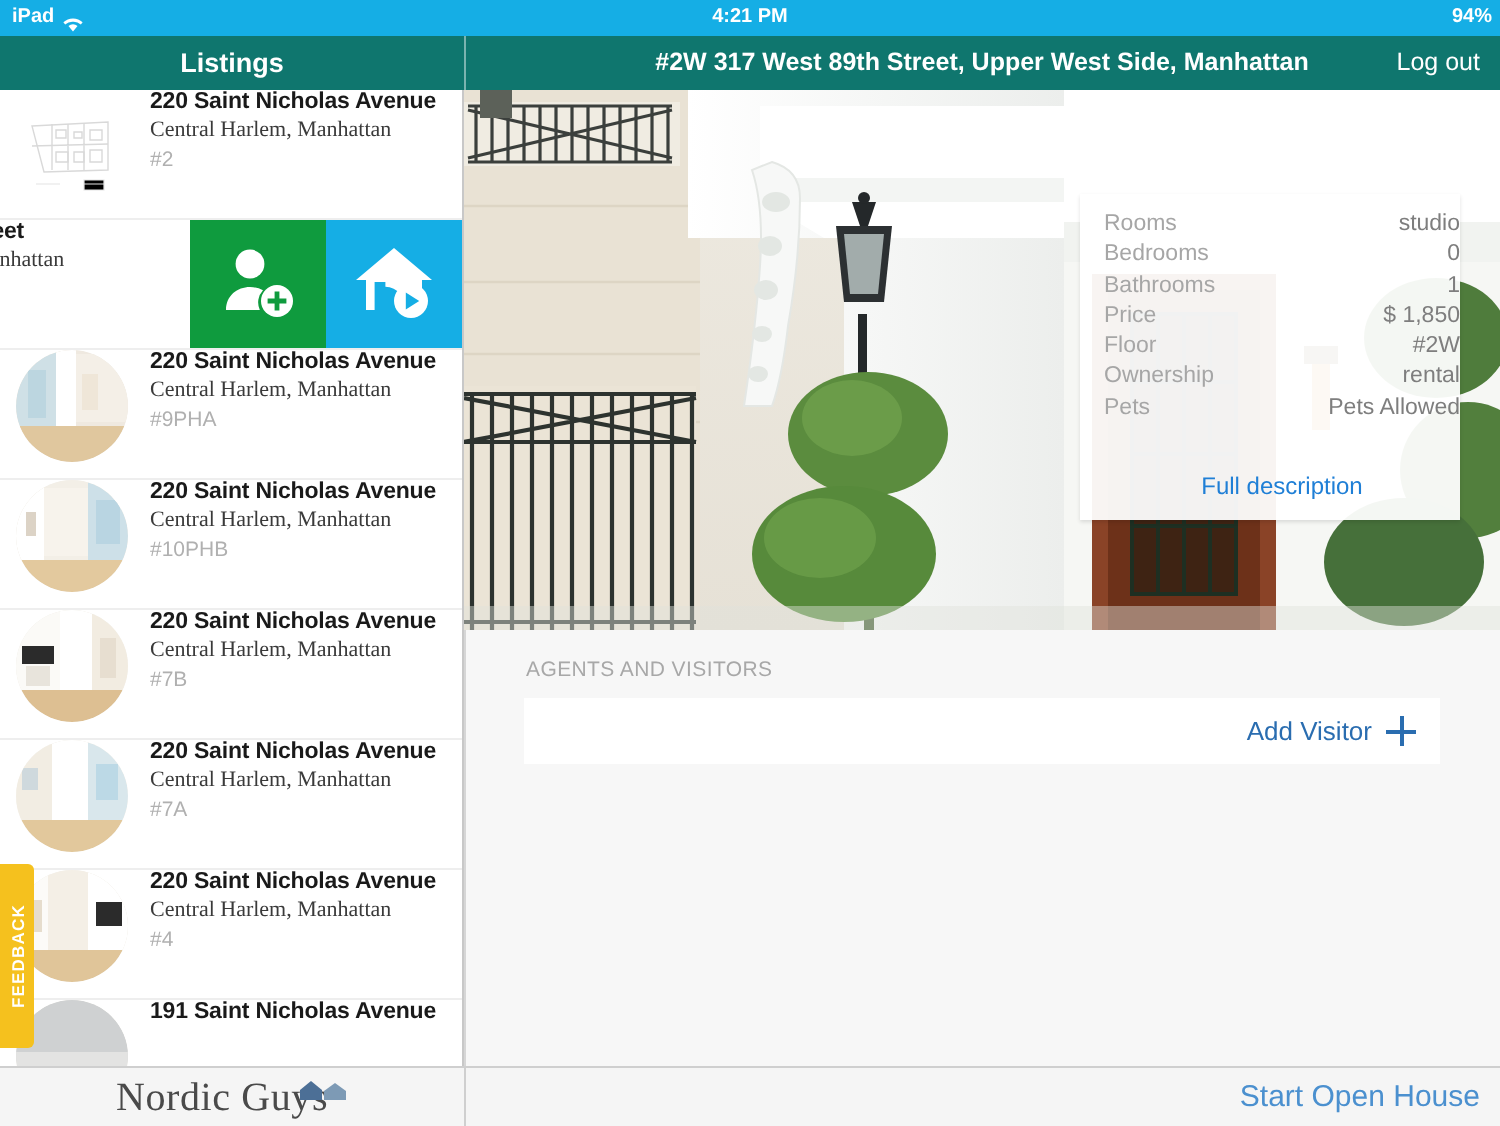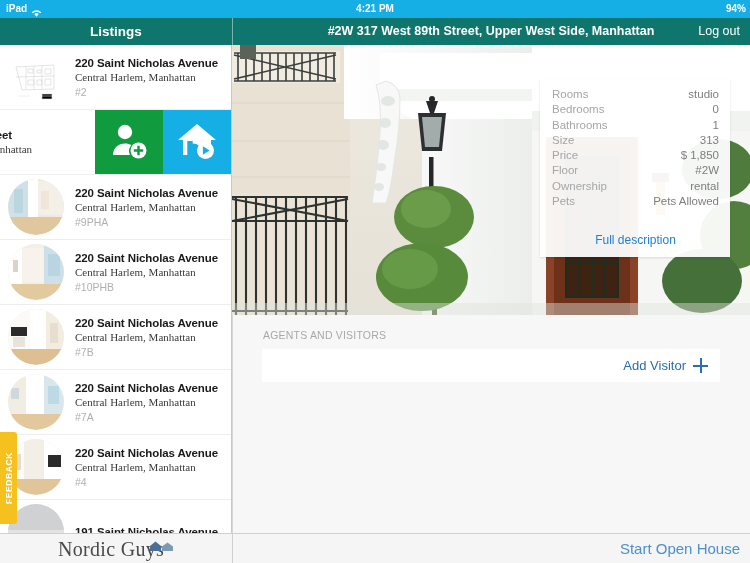--- a/index.html
+++ b/index.html
@@ -42,21 +42,21 @@
   }
   .nav-sep{ position:absolute; left:232px; top:18px; width:1px; height:27px; background:#ffffff; opacity:.45; }
 
   
   .listpane{
     position:absolute; left:0; top:45px; width:232px; height:488px;
     background:#ffffff; overflow:hidden; border-right:1px solid #c8c8c8;
   }
   .row{
     position:relative; height:65px; border-bottom:1px solid #eeeeee;
-    display:flex; align-items:center; padding-left:8px; background:#fff;
+    display:flex; padding-left:8px; background:#fff;
     overflow:hidden;
   }
   .thumb{
     width:56px; height:56px; border-radius:50%; flex:0 0 56px; overflow:hidden;
     position:relative; background:#f2efe9;
   }
   .thumb.plan{ background:#ffffff; border-radius:0; }
   .thumb svg{ display:block; width:100%; height:100%; }
   .rowtext{ padding-left:11px; overflow:hidden; }
   .r-title{ font-size:11.5px; font-weight:700; color:#1a1a1a; letter-spacing:-.1px; white-space:nowrap; font-family:"Liberation Sans",sans-serif;}
@@ -83,22 +83,22 @@
     writing-mode:vertical-rl; transform:rotate(180deg); white-space:nowrap;
   }
 
   
   .detail{ position:absolute; left:232px; top:45px; width:518px; height:488px; background:#f7f7f7; }
 
   .hero{ position:absolute; left:0; top:0; width:518px; height:270px; overflow:hidden; background:#cdd3cf; }
   .hero svg{ position:absolute; left:0; top:0; width:518px; height:270px; }
 
   .infocard{
-    position:absolute; right:20px; top:34px; width:190px;
-    background:rgba(255,255,255,.94); padding:8px 11px 10px 12px;
+    position:absolute; right:20px; top:52px; width:190px;
+    background:rgba(255,255,255,.94); padding:8px 0 10px 12px;
     box-shadow:0 1px 2px rgba(0,0,0,.12);
   }
   .spec{ display:flex; justify-content:space-between; font-size:11.5px; line-height:15.3px; }
   .spec .k{ color:#a6a6a6; }
   .spec .v{ color:#7e7e7e; }
   .fulldesc{
     text-align:center; color:#1f7fd6; font-size:12px; margin-top:24px;
   }
 
   .section{
@@ -468,24 +468,20 @@
       </div>
       <div class="spec">
         <span class="k">Bedrooms</span>
         <span class="v">0</span>
       </div>
       <div class="spec">
         <span class="k">Bathrooms</span>
         <span class="v">1</span>
       </div>
       <div class="spec">
-        <span class="k">Size</span>
-        <span class="v">313</span>
-      </div>
-      <div class="spec">
         <span class="k">Price</span>
         <span class="v">$ 1,850</span>
       </div>
       <div class="spec">
         <span class="k">Floor</span>
         <span class="v">#2W</span>
       </div>
       <div class="spec">
         <span class="k">Ownership</span>
         <span class="v">rental</span>

